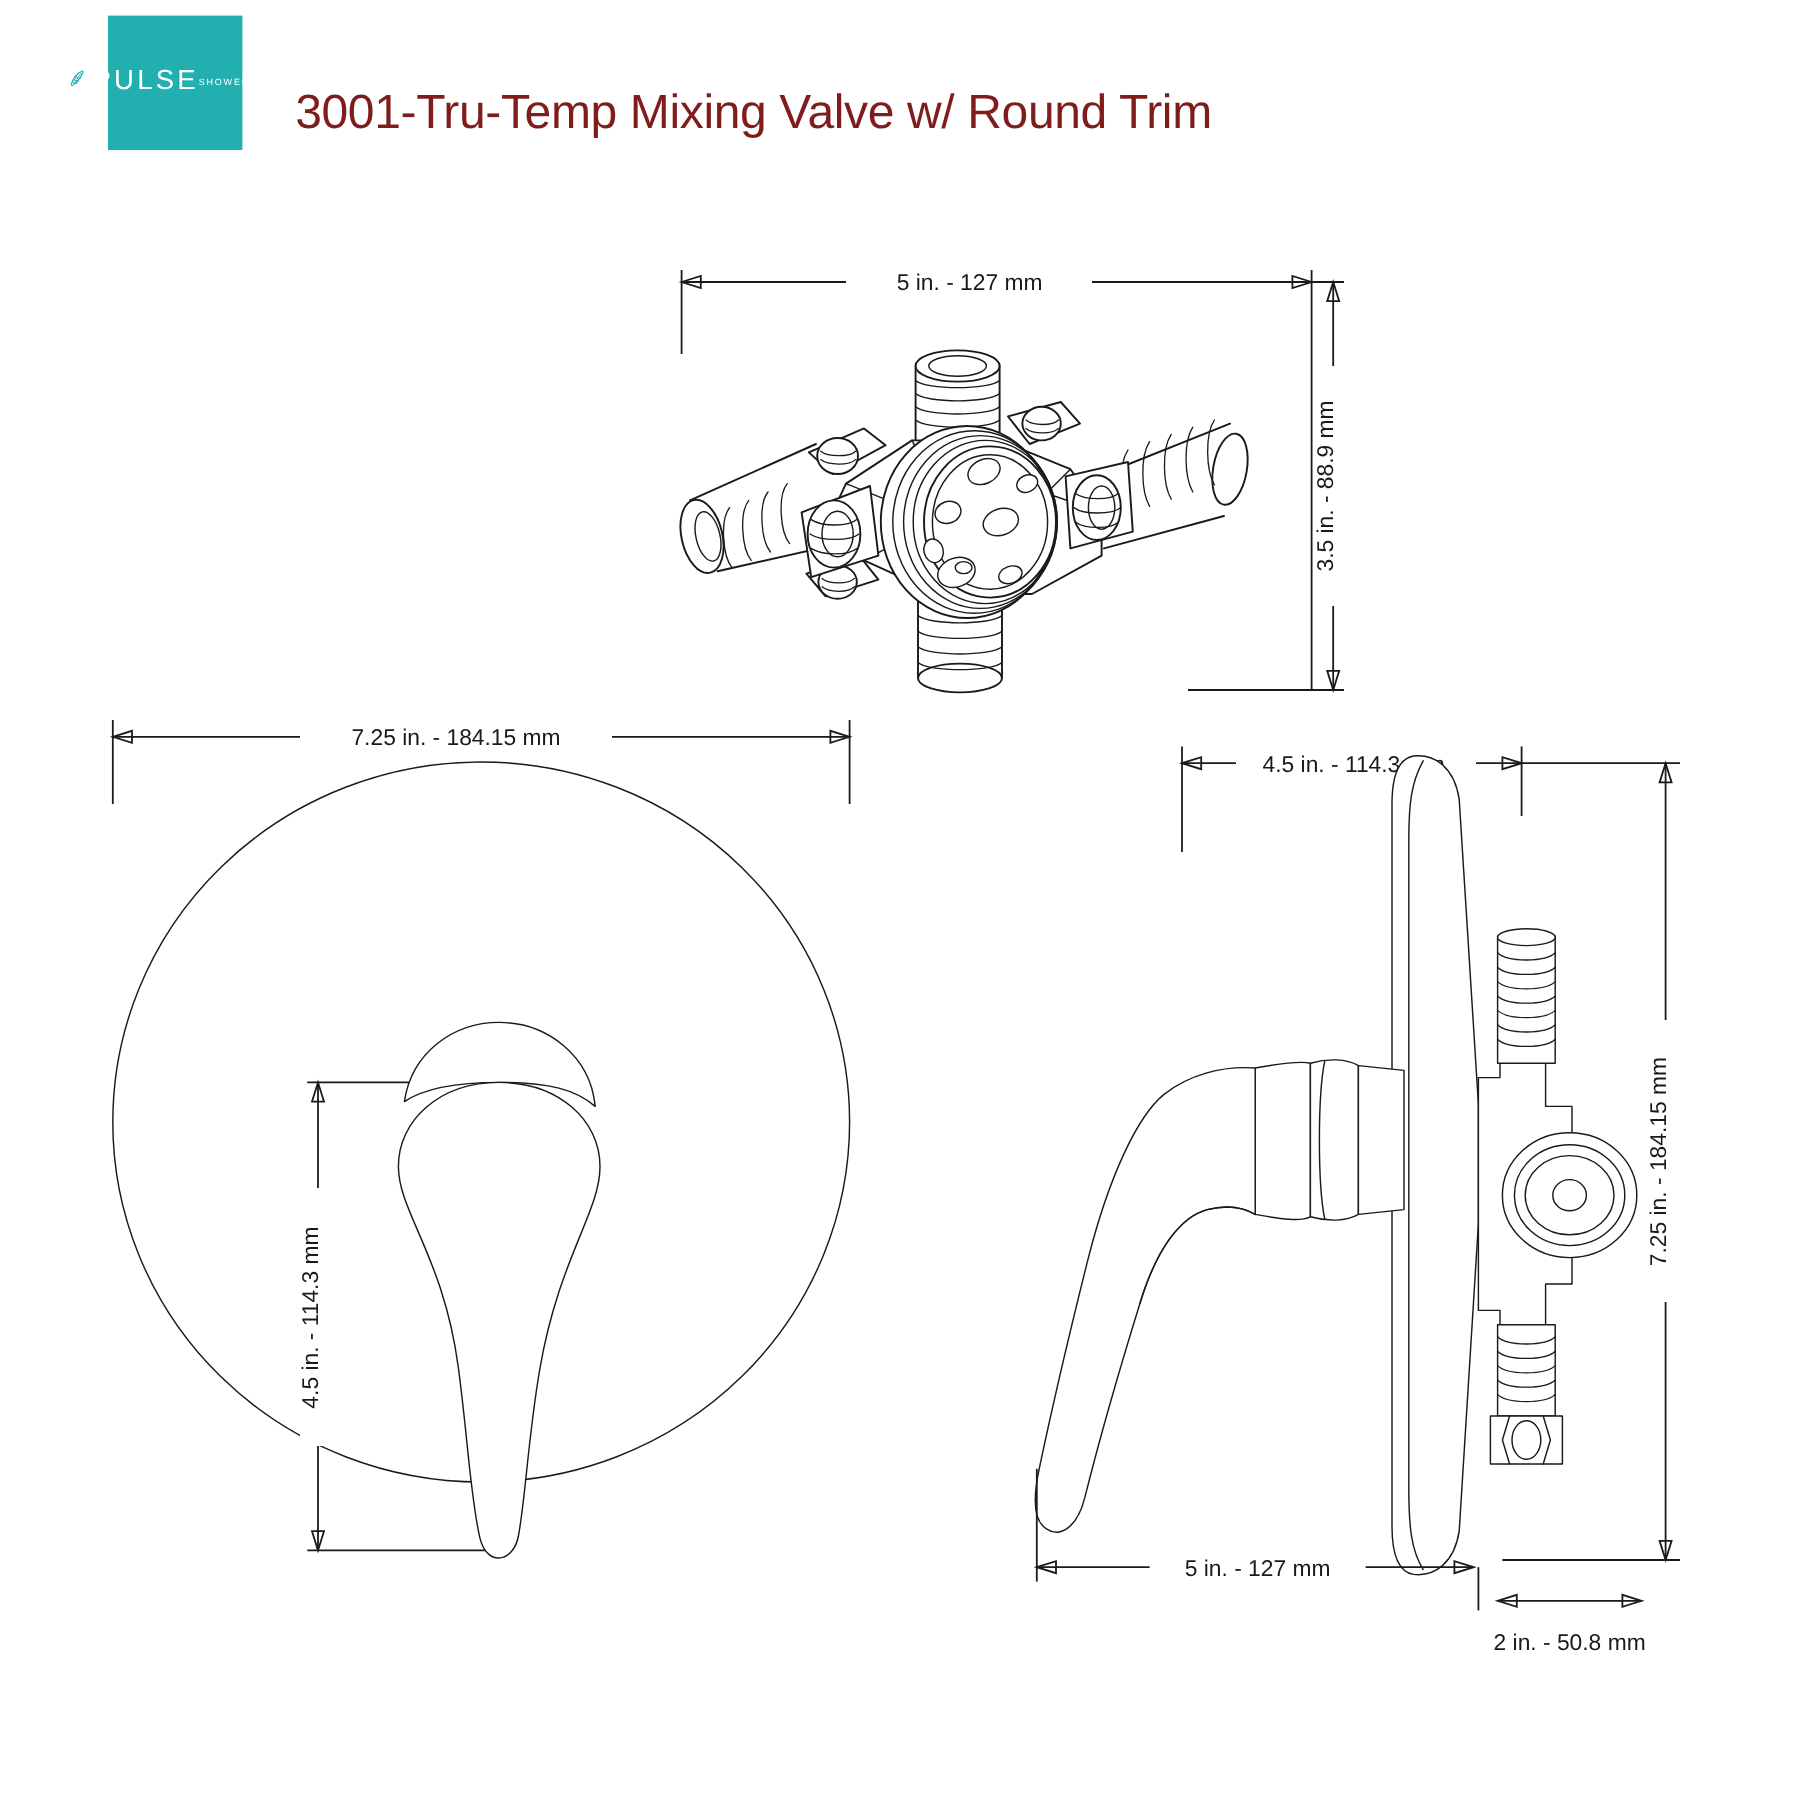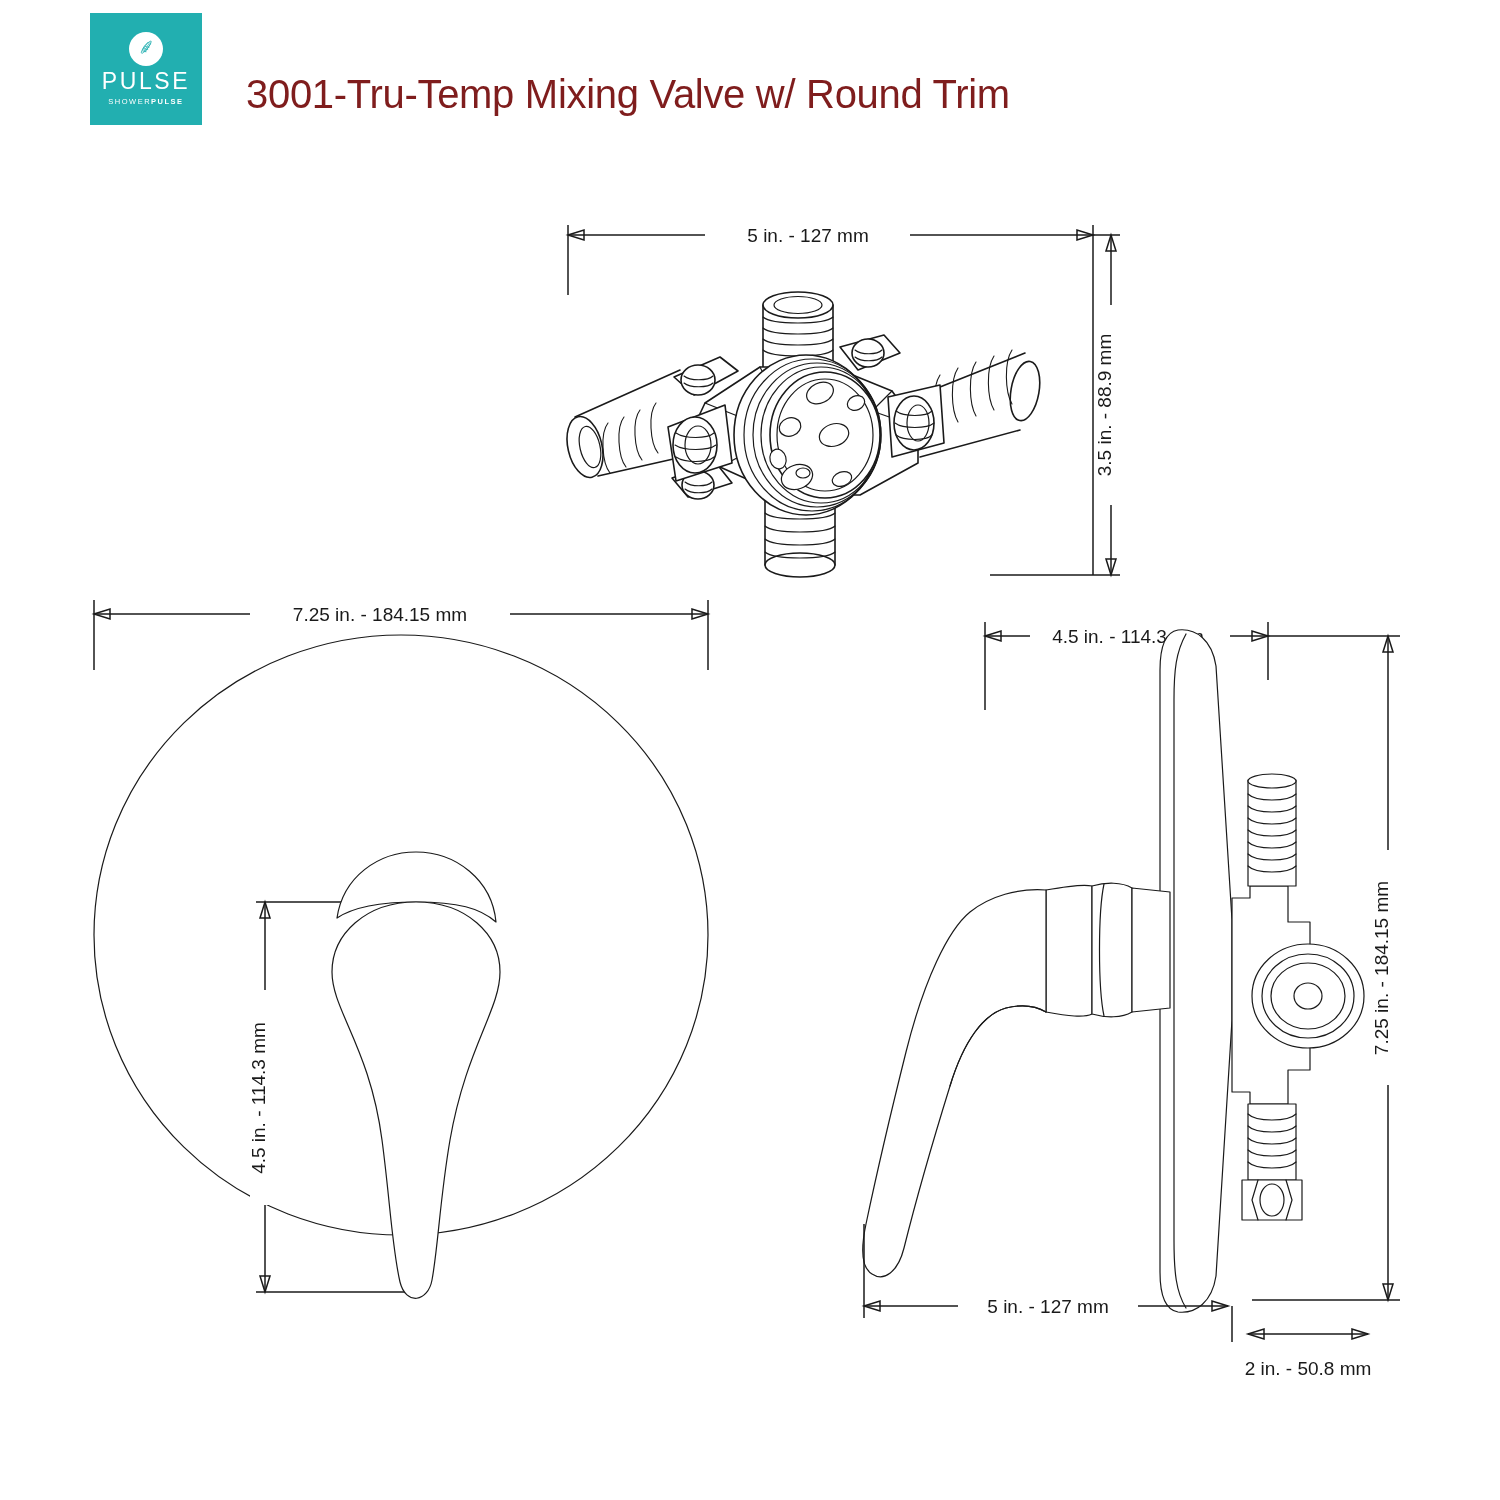--- a/index.html
+++ b/index.html
@@ -22,21 +22,21 @@
     position: absolute;
     left: 0; top: 0;
     width: 1500px; height: 150px;
   }
   #logo-box {
     position: absolute;
     left: 90px; top: 13px;
     width: 112px; height: 112px;
     background: #22AFB0;
     display: flex;
-    flex-direction: column;
+    flex-direction: row;
     align-items: center;
     justify-content: center;
   }
   #logo-mark {
     width: 34px; height: 34px;
     border-radius: 50%;
     background: #ffffff;
     display: flex;
     align-items: center;
     justify-content: center;

